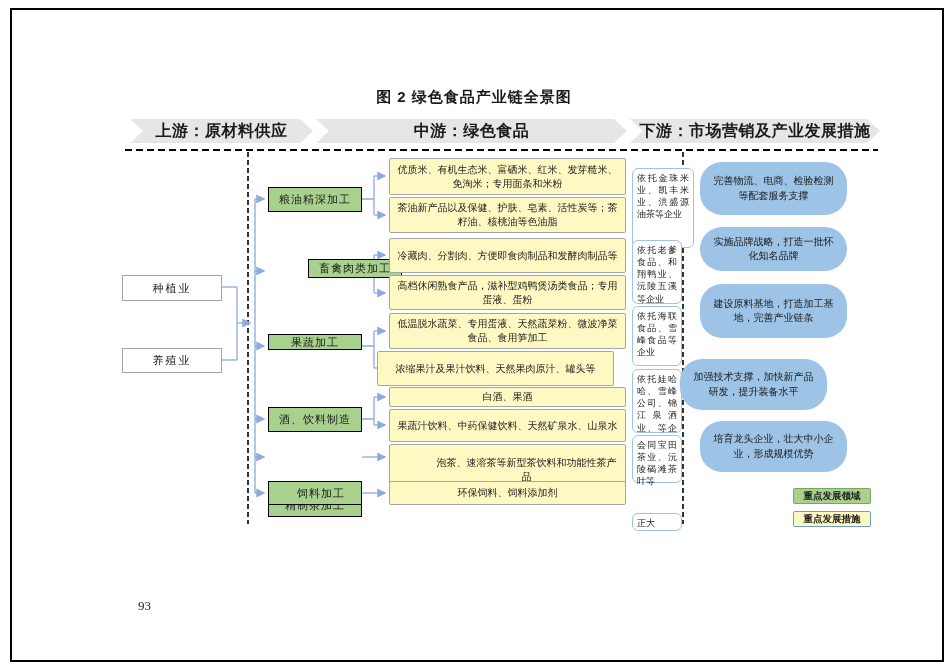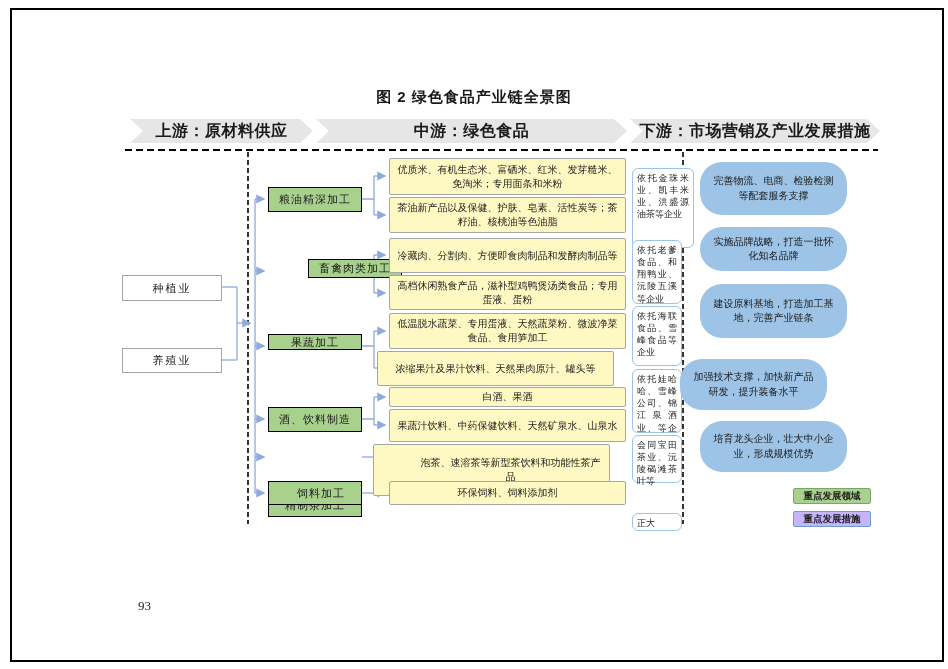--- a/index.html
+++ b/index.html
@@ -16,21 +16,21 @@
   .cat{background:#a9d18e;border:1px solid #000000;display:flex;align-items:center;justify-content:center;
        font-size:11px;letter-spacing:1px;border-radius:0;}
   .prod{background:#fef9c3;border:1px solid #a6a6a6;display:flex;align-items:center;justify-content:center;
         text-align:center;font-size:10px;line-height:1.4;padding:1px 6px;border-radius:2px;}
   .ent{background:#fff;border:1px solid #9dc3e6;border-radius:6px;font-size:9px;line-height:1.35;
        padding:3px 4px;text-align:justify;word-break:break-all;color:#222;}
   .measure{background:#9dc3e6;border-radius:22px;display:flex;align-items:center;justify-content:center;
            text-align:center;font-size:10px;line-height:1.45;padding:4px 10px;}
   .legend{display:flex;align-items:center;justify-content:center;font-size:9.5px;font-weight:bold;border-radius:2px;}
   .legend.green{background:#a9d18e;border:1px solid #7ca563;}
-  .legend.blue{background:#c4b5fd;border:1px solid #6f9dc9;font-family:Liberation Serif, serif;}
+  .legend.blue{background:#fef9c3;border:1px solid #6f9dc9;font-family:Liberation Serif, serif;}
   .pagenum{left:138px;top:598px;font-family:"Liberation Serif","DejaVu Serif",serif;font-size:13px;}
   svg.overlay{position:absolute;left:0;top:0;width:948px;height:669px;pointer-events:none;}
 </style>
 </head>
 <body>
 
 <div class="abs page-frame"></div>
 
 <div class="abs fig-title">图 2 绿色食品产业链全景图</div>
 
@@ -95,21 +95,21 @@
 <div class="abs cat" style="left:268px;top:481px;width:94px;height:24px;padding-left:12px;">饲料加工</div>
 
 <div class="abs prod" style="left:389px;top:158px;width:237px;height:37px;">优质米、有机生态米、富硒米、红米、发芽糙米、免淘米；专用面条和米粉</div>
 <div class="abs prod" style="left:389px;top:197px;width:237px;height:36px;">茶油新产品以及保健、护肤、皂素、活性炭等；茶籽油、核桃油等色油脂</div>
 <div class="abs prod" style="left:389px;top:238px;width:237px;height:35px;">冷藏肉、分割肉、方便即食肉制品和发酵肉制品等</div>
 <div class="abs prod" style="left:389px;top:275px;width:237px;height:35px;">高档休闲熟食产品，滋补型鸡鸭煲汤类食品；专用蛋液、蛋粉</div>
 <div class="abs prod" style="left:389px;top:313px;width:237px;height:36px;">低温脱水蔬菜、专用蛋液、天然蔬菜粉、微波净菜食品、食用笋加工</div>
 <div class="abs prod" style="left:377px;top:351px;width:237px;height:35px;">浓缩果汁及果汁饮料、天然果肉原汁、罐头等</div>
 <div class="abs prod" style="left:389px;top:387px;width:237px;height:20px;">白酒、果酒</div>
 <div class="abs prod" style="left:389px;top:409px;width:237px;height:33px;">果蔬汁饮料、中药保健饮料、天然矿泉水、山泉水</div>
-<div class="abs prod" style="left:373px;top:444px;width:237px;height:52px;padding-left:44px;">泡茶、速溶茶等新型茶饮料和功能性茶产品</div>
+<div class="abs prod" style="left:389px;top:444px;width:237px;height:52px;padding-left:44px;">泡茶、速溶茶等新型茶饮料和功能性茶产品</div>
 <div class="abs prod" style="left:389px;top:481px;width:237px;height:24px;">环保饲料、饲料添加剂</div>
 
 <div class="abs ent" style="left:632px;top:168px;width:62px;height:80px;">依托金珠米业、凯丰米业、洪盛源油茶等企业</div>
 <div class="abs ent" style="left:632px;top:240px;width:50px;height:64px;">依托老爹食品、和翔鸭业、沅陵五溪等企业</div>
 <div class="abs ent" style="left:632px;top:306px;width:50px;height:60px;">依托海联食品、雪峰食品等企业</div>
 <div class="abs ent" style="left:632px;top:369px;width:50px;height:64px;">依托娃哈哈、雪峰公司、锦江泉酒业、等企业</div>
 <div class="abs ent" style="left:632px;top:435px;width:50px;height:48px;">会同宝田茶业、沅陵碣滩茶叶等</div>
 <div class="abs ent" style="left:632px;top:485px;width:50px;height:18px;margin-top:28px;">正大</div>
 
 <div class="abs measure" style="left:700px;top:162px;width:147px;height:53px;">完善物流、电商、检验检测等配套服务支撑</div>

